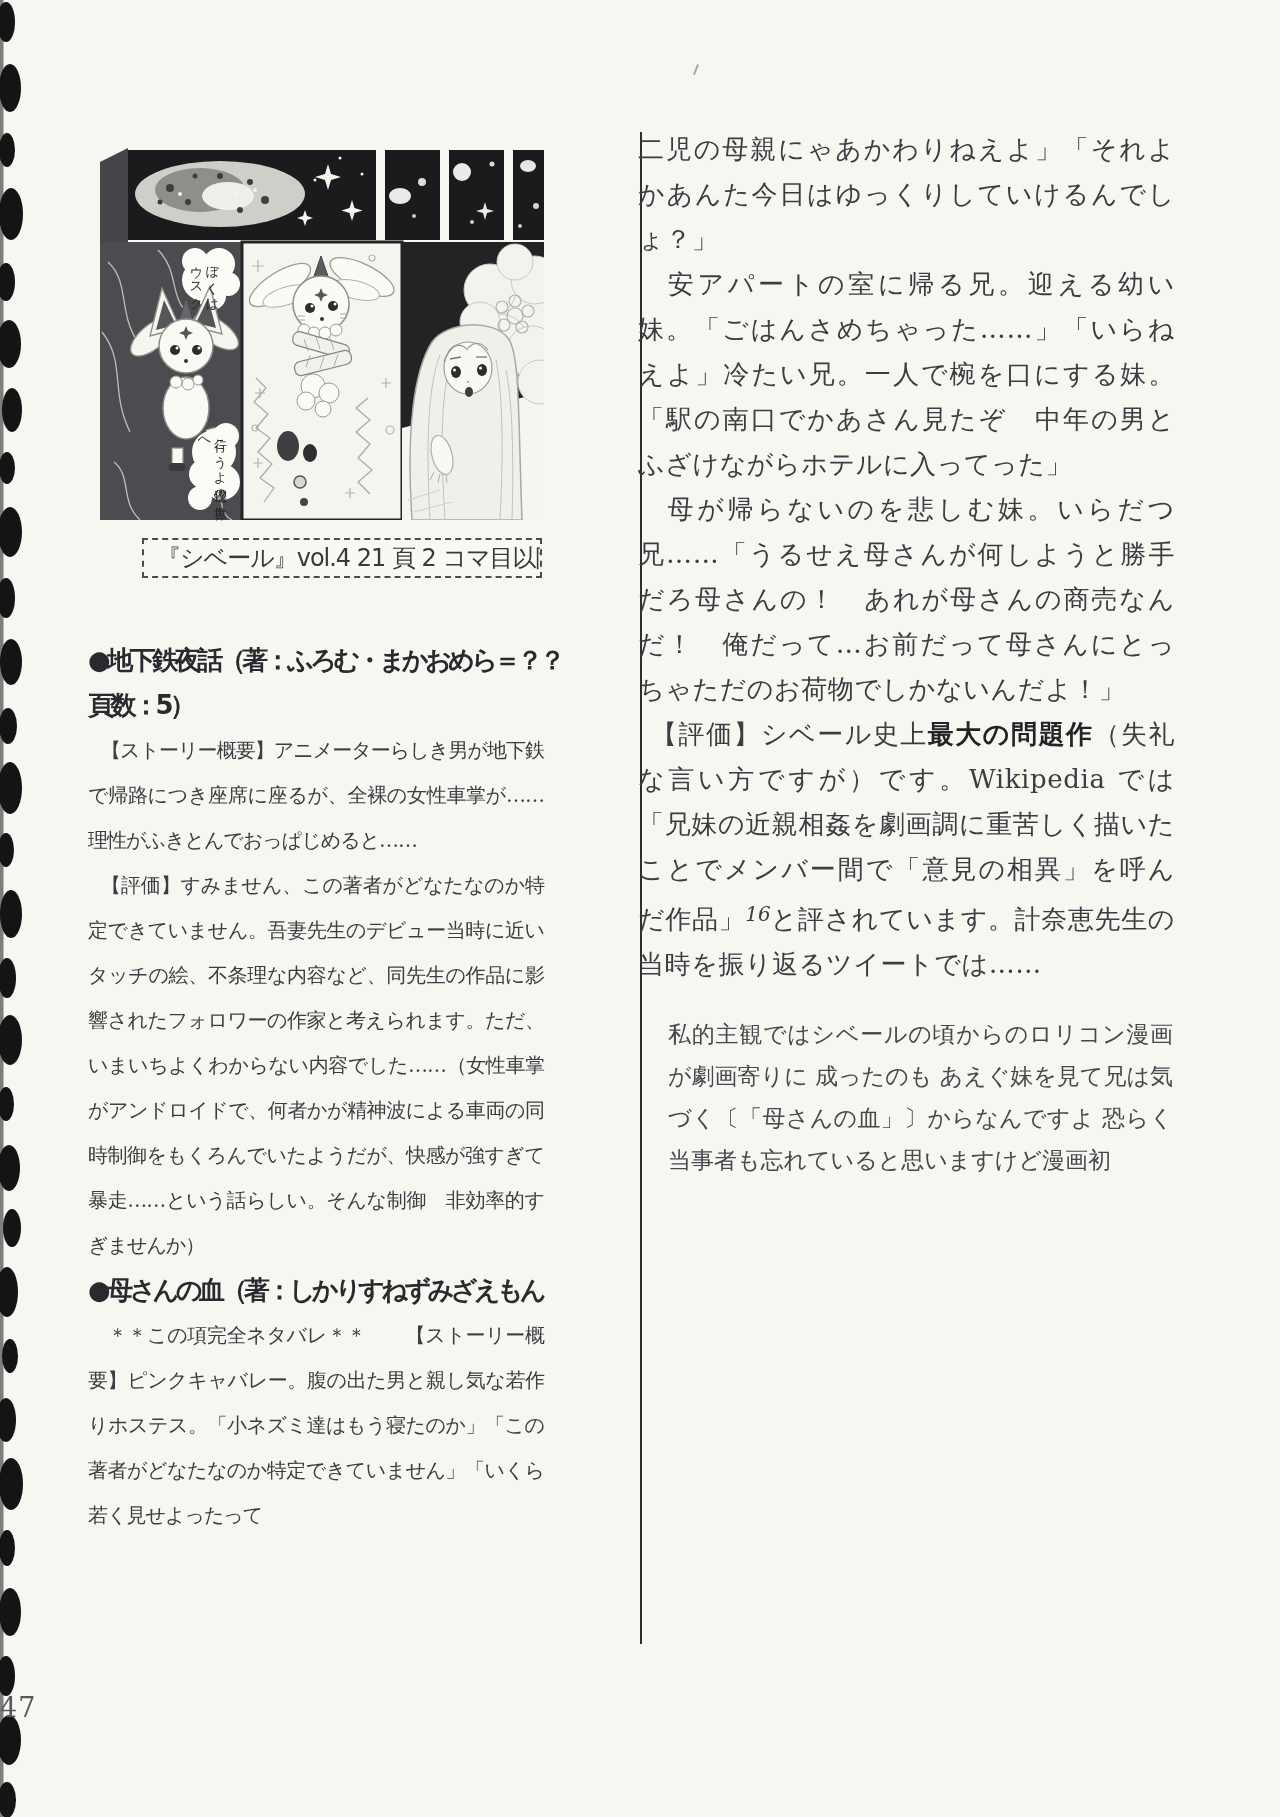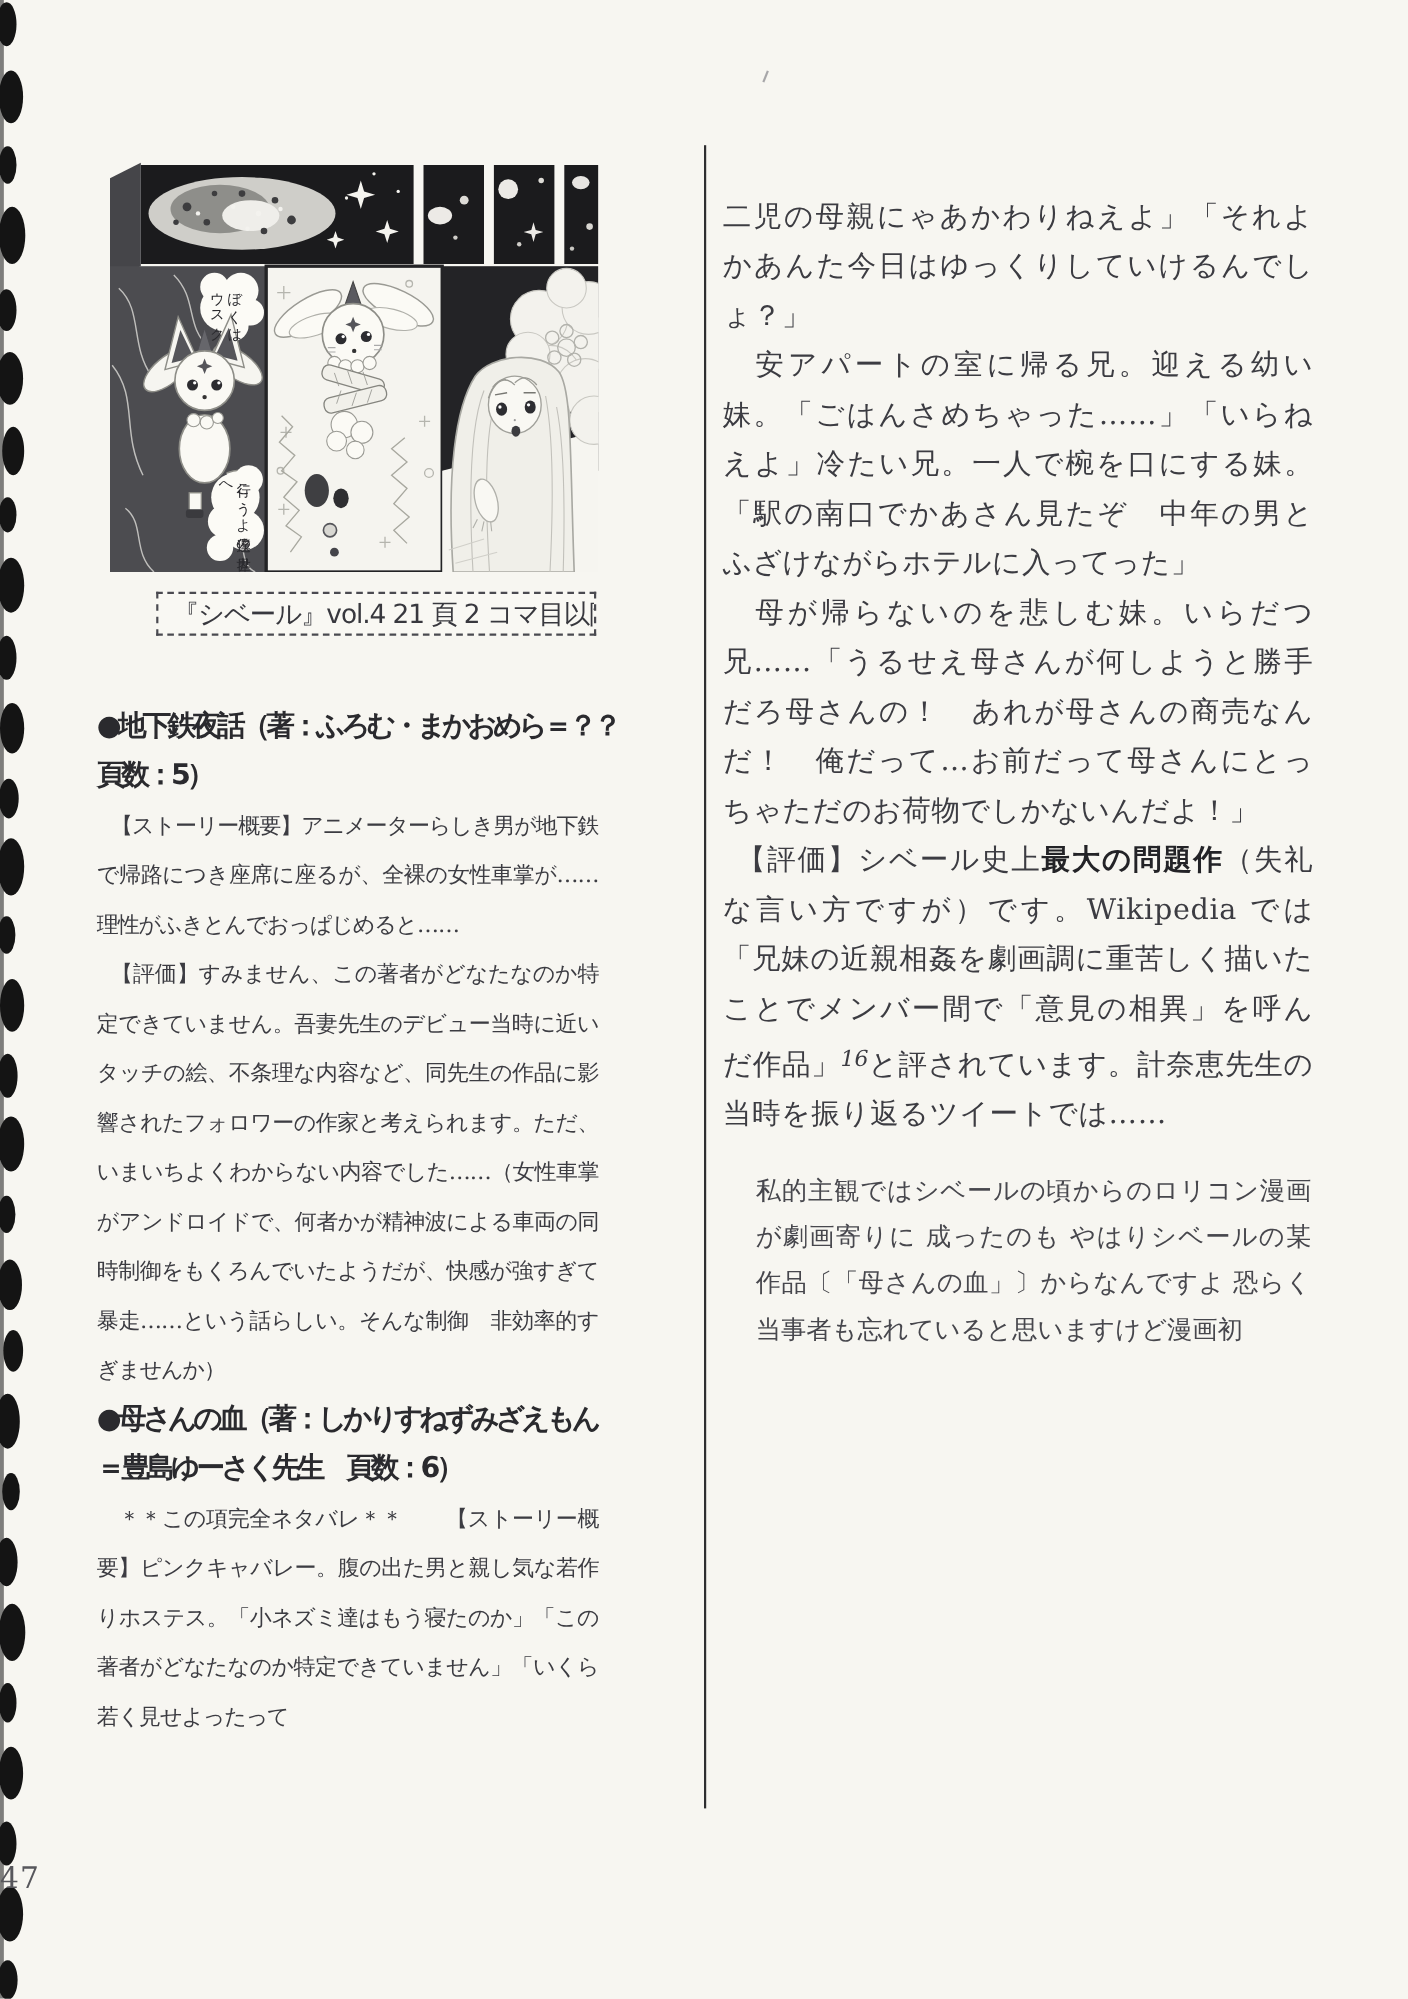--- a/index.html
+++ b/index.html
@@ -7,21 +7,21 @@
     width:1280px;height:1817px;
     background:#f7f6f1;
     position:relative;overflow:hidden;
     font-family:"DejaVu Serif", serif;
   }
   .page{position:absolute;inset:0;}
   .binding{position:absolute;left:0;top:0;}
   .speck{position:absolute;left:695px;top:64px;width:2px;height:11px;background:#85858a;transform:rotate(22deg);opacity:.7;}
 
   .col-left{position:absolute;left:88px;top:130px;width:456px;color:#3c3c42;}
-  .col-right{position:absolute;left:657px;top:127px;width:537px;color:#3c3c42;margin-top:48px;}
+  .col-right{position:absolute;left:638px;top:127px;width:537px;color:#3c3c42;}
   .divider{position:absolute;left:640px;top:132px;width:2px;height:1512px;background:#2e2e30;}
 
   figure.manga{margin:0 0 0 12px;position:relative;width:444px;height:390px;}
   .bubble{
     position:absolute;writing-mode:vertical-rl;
     font-family:"DejaVu Sans", sans-serif;
     color:#2a2a2e;letter-spacing:1px;
   }
   .bubble1{left:88px;top:127px;height:54px;font-size:13px;line-height:16px;}
   .bubble2{left:96px;top:300px;height:74px;font-size:13px;line-height:16px;}
@@ -331,30 +331,29 @@
       <span class="hl">●地下鉄夜話（著：ふろむ・まかおめら＝？？</span>
       <span class="hl">頁数：5）</span>
     </h3>
 
     <p class="jp indent-half">【ストーリー概要】アニメーターらしき男が地下鉄で帰路につき座席に座るが、全裸の女性車掌が……理性がふきとんでおっぱじめると……</p>
 
     <p class="jp indent-half">【評価】すみません、この著者がどなたなのか特定できていません。吾妻先生のデビュー当時に近いタッチの絵、不条理な内容など、同先生の作品に影響されたフォロワーの作家と考えられます。ただ、いまいちよくわからない内容でした……（女性車掌がアンドロイドで、何者かが精神波による車両の同時制御をもくろんでいたようだが、快感が強すぎて暴走……という話らしい。そんな制御　非効率的すぎませんか）</p>
 
     <h3 class="jp-heading">
       <span class="hl">●母さんの血（著：しかりすねずみざえもん</span>
-      <span class="hl">＝豊島ゆーさく先生　頁数：6）</span>
     </h3>
 
     <p class="jp">　＊＊この項完全ネタバレ＊＊　　【ストーリー概要】ピンクキャバレー。腹の出た男と親し気な若作りホステス。「小ネズミ達はもう寝たのか」「この著者がどなたなのか特定できていません」「いくら若く見せよったって</p>
   </div>
 
   <div class="divider"></div>
 
   <div class="col-right">
     <p class="jp">二児の母親にゃあかわりねえよ」「それよかあんた今日はゆっくりしていけるんでしょ？」</p>
     <p class="jp">　安アパートの室に帰る兄。迎える幼い妹。「ごはんさめちゃった……」「いらねえよ」冷たい兄。一人で椀を口にする妹。「駅の南口でかあさん見たぞ　中年の男とふざけながらホテルに入ってった」</p>
     <p class="jp">　母が帰らないのを悲しむ妹。いらだつ兄……「うるせえ母さんが何しようと勝手だろ母さんの！　あれが母さんの商売なんだ！　俺だって…お前だって母さんにとっちゃただのお荷物でしかないんだよ！」</p>
     <p class="jp indent-half"><span>【評価】シベール史上</span><b>最大の問題作</b><span>（失礼な言い方ですが）です。Wikipedia では「兄妹の近親相姦を劇画調に重苦しく描いたことでメンバー間で「意見の相異」を呼んだ作品」</span><sup class="fn">16</sup><span>と評されています。計奈恵先生の当時を振り返るツイートでは……</span></p>
-    <p class="quote">私的主観ではシベールの頃からのロリコン漫画が劇画寄りに 成ったのも やはりシベールの某作品〔「母さんの血」〕からなんですよ 恐らく当事者も忘れていると思いますけど漫画初</p>
+    <p class="quote">私的主観ではシベールの頃からのロリコン漫画が劇画寄りに 成ったのも あえぐ妹を見て兄は気づく〔「母さんの血」〕からなんですよ 恐らく当事者も忘れていると思いますけど漫画初</p>
   </div>
 
   <div class="page-num">47</div>
 </div>
 
 </body></html>

